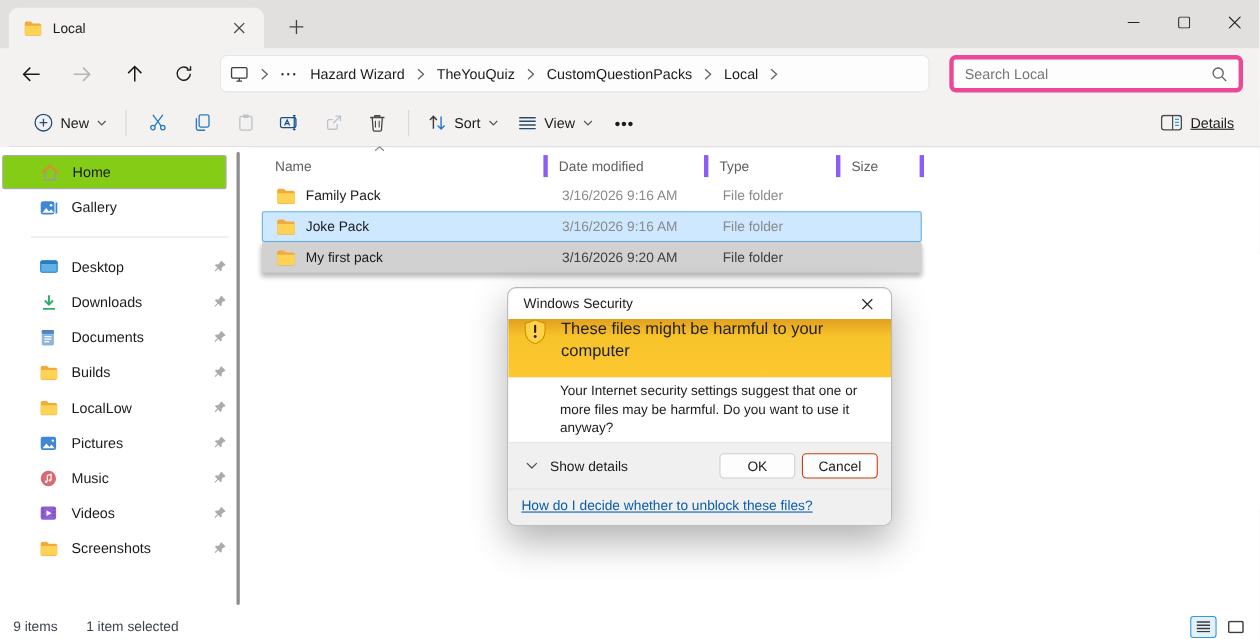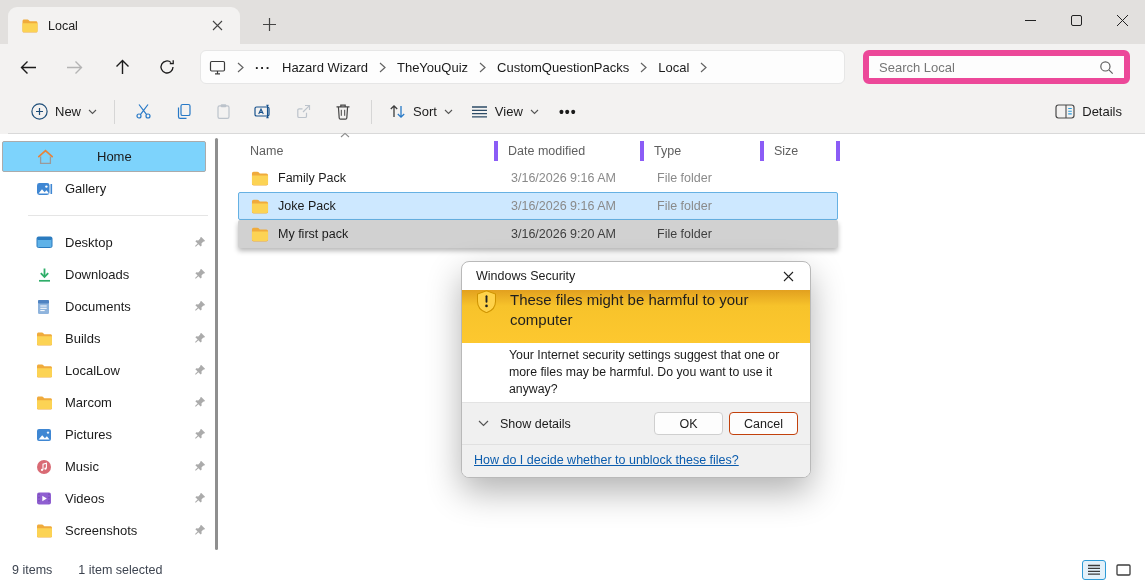--- a/index.html
+++ b/index.html
@@ -22,45 +22,45 @@
   
   .navbar { position:absolute; left:0; top:44px; width:1145px; height:46px; background:#f3f2f1;
             display:flex; align-items:center; }
   .navbtn { width:34px; height:34px; display:flex; align-items:center; justify-content:center; border-radius:5px; }
   .navbtn.b1{ margin-left:11px; } .navbtn.b2{ margin-left:12px; } .navbtn.b3{ margin-left:14px; } .navbtn.b4{ margin-left:11px; }
   .addressbar { margin-left:16px; width:645px; height:34px; background:#fdfdfd; border:1px solid #e6e6e6;
                 border-radius:6px; display:flex; align-items:center; padding:0 8px; gap:11px; }
   .crumb { font-size:13px; color:#1b1b1b; white-space:nowrap; }
   .crumb-sep svg { opacity:.8; }
   .ellipsis { color:#1b1b1b; letter-spacing:1px; font-weight:bold; }
-  .searchbox { margin-left:18px; width:267px; height:34px; background:#fdfdfd; border:6px solid #ec4899;
+  .searchbox { margin-left:18px; width:267px; height:34px; background:#fdfdfd; border:4px solid #ec4899;
                border-radius:6px; display:flex; align-items:center; padding:0 10px; }
   .searchbox input { flex:1; border:none; outline:none; background:transparent; font-size:13px;
                      font-family:inherit; color:#1b1b1b; }
   .searchbox input::placeholder { color:#767676; }
 
   
   .toolbar { position:absolute; left:8px; top:90px; width:1145px; height:44px; background:#f3f2f1;
              border-bottom:1px solid #d9d9d9; display:flex; align-items:center; }
   .tbtn { display:flex; align-items:center; gap:7px; height:34px; padding:0 9px; border-radius:5px; }
   .tbtn.new { margin-left:14px; }
   .tbtn .lbl { font-size:13px; }
   .ticon { width:40px; height:34px; display:flex; align-items:center; justify-content:center; border-radius:5px; }
   .tsep { width:1px; height:24px; background:#d6d6d6; margin:0 8px; }
-  .toolbar-right { margin-left:auto; margin-right:22px; }
+  .toolbar-right { margin-left:auto; margin-right:22px;text-decoration:underline; }
   .dots { font-weight:bold; letter-spacing:1px; font-size:14px; color:#1b1b1b; }
 
   
   .main { position:absolute; left:0; top:134px; width:1145px; height:424px; background:#fff; display:flex; }
 
   
   .sidebar { position:relative; width:226px; height:100%; background:#fff; padding-top:6px; flex:none; }
   .side-item { position:relative; height:31px; display:flex; align-items:center; padding:0 10px 0 34px;
                margin:1px 10px 1px 2px; border-radius:4px; }
-  .side-item.selected { background:#7dd3fc; border:1px solid #ababab; margin-right:20px; border-radius:2px;gap:31px; }
+  .side-item.selected { background:#84cc16; border:1px solid #ababab; margin-right:20px; border-radius:2px; }
   .side-item .sicon { width:17px; margin-right:12px; flex:none; }
   .side-item .slabel { flex:1; font-size:13px; white-space:nowrap; }
   .side-item .pin { flex:none; opacity:.75; }
   .side-sep { height:1px; background:#e5e5e5; margin:11px 18px 11px 28px; }
   .side-scroll { position:absolute; right:8px; top:4px; width:3px; height:412px; background:#8f8f8f; border-radius:2px; }
 
   
   .filelist { position:relative; flex:1; padding-top:3px; }
   .cols { display:flex; height:27px; align-items:center; margin-left:14px; width:600px; }
   .col { font-size:12.5px; color:#5f5f5f; padding-left:10px; border-right:4px solid #8b5cf6; height:20px;
@@ -420,34 +420,20 @@
       </span>
       <span class="slabel">LocalLow</span>
       <span class="pin">
           <svg width="13" height="13" viewBox="0 0 16 16">
             <path fill="#8f8f8f" d="M10.2 1.2l4.6 4.6-1.3 1.3-.7-.2-2.4 2.4.3 2.3-1.3 1.3-2.8-2.8-3.2 3.2-.9-.9 3.2-3.2-2.8-2.8 1.3-1.3 2.3.3 2.4-2.4-.2-.7z"></path>
           </svg>
         </span>
     </div>
     <div class="side-item">
       <span class="sicon">
-        <svg width="17" height="14" viewBox="0 0 16 14">
-            <path d="M.5 2.2C.5 1.3 1.2.6 2.1.6h3.4c.5 0 1 .2 1.3.6l1 1.1h6.1c.9 0 1.6.7 1.6 1.6v8c0 .9-.7 1.6-1.6 1.6H2.1c-.9 0-1.6-.7-1.6-1.6z" fill="#f0ab3c"></path>
-            <path d="M.5 4.3h15v7.1c0 .9-.7 1.6-1.6 1.6H2.1c-.9 0-1.6-.7-1.6-1.6z" fill="#fcd354"></path>
-          </svg>
-      </span>
-      <span class="slabel">Marcom</span>
-      <span class="pin">
-          <svg width="13" height="13" viewBox="0 0 16 16">
-            <path fill="#8f8f8f" d="M10.2 1.2l4.6 4.6-1.3 1.3-.7-.2-2.4 2.4.3 2.3-1.3 1.3-2.8-2.8-3.2 3.2-.9-.9 3.2-3.2-2.8-2.8 1.3-1.3 2.3.3 2.4-2.4-.2-.7z"></path>
-          </svg>
-        </span>
-    </div>
-    <div class="side-item">
-      <span class="sicon">
         <svg width="17" height="16" viewBox="0 0 17 16">
             <rect x="1" y="2" width="14" height="12" rx="2" fill="#3f87d3"></rect>
             <path d="M2.6 12.6l3.6-4.4 2.7 3.1 2-2.1 2.6 3.4z" fill="#fff"></path>
             <path d="M12 4l.5 1.1L13.6 5l-.9.8.3 1.2-1-.7-1 .7.3-1.2-.9-.8 1.1.1z" fill="#fff"></path>
           </svg>
       </span>
       <span class="slabel">Pictures</span>
       <span class="pin">
           <svg width="13" height="13" viewBox="0 0 16 16">
             <path fill="#8f8f8f" d="M10.2 1.2l4.6 4.6-1.3 1.3-.7-.2-2.4 2.4.3 2.3-1.3 1.3-2.8-2.8-3.2 3.2-.9-.9 3.2-3.2-2.8-2.8 1.3-1.3 2.3.3 2.4-2.4-.2-.7z"></path>

